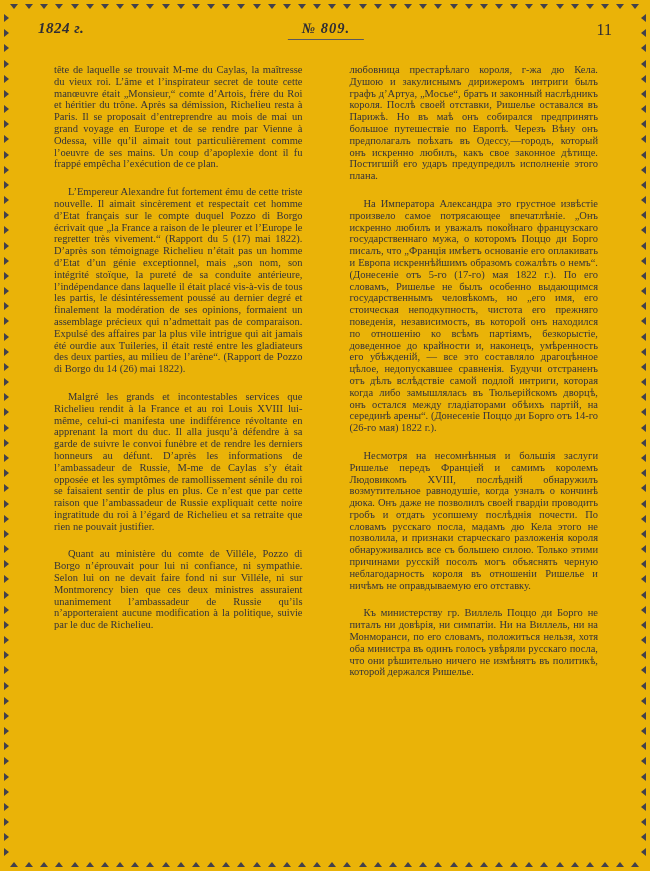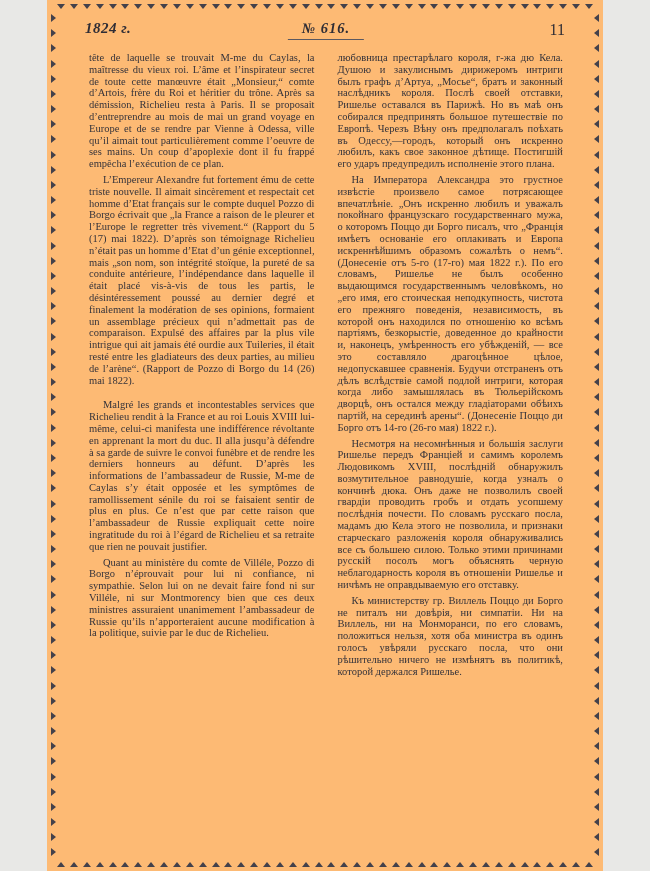--- a/index.html
+++ b/index.html
@@ -1,20 +1,20 @@
 <!DOCTYPE html>
 <html lang="ru"><head>
 <meta charset="utf-8">
 <style>
   html,body{margin:0;padding:0;background:#e8e8e6;}
   .page{
     position:relative;
-    width:556px;height:871px;
+    width:650px;height:871px;
     margin:0 auto;
-    background:#fdba74;
+    background:#eab308;
     overflow:hidden;
     font-family:"Liberation Serif","DejaVu Serif",serif;
     color:#35333a;
   }
   
   .border-strip{position:absolute;display:flex;justify-content:space-between;pointer-events:none;}
   .border-top{top:4px;left:10px;right:10px;flex-direction:row;}
   .border-bottom{bottom:4px;left:10px;right:10px;flex-direction:row;}
   .border-left{left:4px;top:14px;bottom:14px;flex-direction:column;}
   .border-right{right:4px;top:14px;bottom:14px;flex-direction:column;}
@@ -45,21 +45,21 @@
     position:absolute;top:30px;left:0;right:0;bottom:0;
     display:flex;gap:15px;
   }
   .col{
     flex:1 1 0;
     font-size:10.5px;
     line-height:11.8px;
     text-align:justify;
     hyphens:auto;
   }
-  .col p{margin:4px;text-indent:14px;}
+  .col p{margin:16px;text-indent:14px;}
   .col p.noindent{text-indent:0;}
   .col p.section-gap{margin-top:13px;}
 </style>
 </head>
 <body>
 
 <div class="page">
 
   <div class="border-strip border-top">
       <i class="tri tri-down"></i>
@@ -263,21 +263,21 @@
       <i class="tri tri-left"></i>
       <i class="tri tri-left"></i>
       <i class="tri tri-left"></i>
       <i class="tri tri-left"></i>
     </div>
 
   <div class="content">
 
     <div class="page-header">
       <span class="year">1824 г.</span>
-      <span class="issue">№ 616.</span>
+      <span class="issue">№ 809.</span>
       <span class="pageno">11</span>
     </div>
 
     <div class="columns">
 
       <div class="col" lang="fr">
         <p class="noindent">tête de laquelle se trouvait M-me du Caylas, la maîtresse du vieux roi. L’âme et l’inspirateur secret de toute cette manœuvre était „Monsieur,“ comte d’Artois, frère du Roi et héritier du trône. Après sa démission, Richelieu resta à Paris. Il se proposait d’entreprendre au mois de mai un grand voyage en Europe et de se rendre par Vienne à Odessa, ville qu’il aimait tout particulièrement comme l’oeuvre de ses mains. Un coup d’apoplexie dont il fu frappé empêcha l’exécution de ce plan.</p>
         <p>L’Empereur Alexandre fut fortement ému de cette triste nouvelle. Il aimait sincèrement et respectait cet homme d’Etat français sur le compte duquel Pozzo di Borgo écrivait que „la France a raison de le pleurer et l’Europe le regretter très vivement.“ (Rapport du 5 (17) mai 1822). D’après son témoignage Richelieu n’était pas un homme d’Etat d’un génie exceptionnel, mais „son nom, son intégrité stoïque, la pureté de sa conduite antérieure, l’indépendance dans laquelle il était placé vis-à-vis de tous les partis, le désintéressement poussé au dernier degré et finalement la modération de ses opinions, formaient un assemblage précieux qui n’admettait pas de comparaison. Expulsé des affaires par la plus vile intrigue qui ait jamais été ourdie aux Tuileries, il était resté entre les gladiateurs des deux parties, au milieu de l’arène“. (Rapport de Pozzo di Borgo du 14 (26) mai 1822).</p>
         <p class="section-gap">Malgré les grands et incontestables services que Richelieu rendit à la France et au roi Louis XVIII lui-même, celui-ci manifesta une indifférence révoltante en apprenant la mort du duc. Il alla jusqu’à défendre à sa garde de suivre le convoi funèbre et de rendre les derniers honneurs au défunt. D’après les informations de l’ambassadeur de Russie, M-me de Caylas s’y était opposée et les symptômes de ramollissement sénile du roi se faisaient sentir de plus en plus. Ce n’est que par cette raison que l’ambassadeur de Russie expliquait cette noire ingratitude du roi à l’égard de Richelieu et sa retraite que rien ne pouvait justifier.</p>
         <p>Quant au ministère du comte de Villéle, Pozzo di Borgo n’éprouvait pour lui ni confiance, ni sympathie. Selon lui on ne devait faire fond ni sur Villéle, ni sur Montmorency bien que ces deux ministres assuraient unanimement l’ambassadeur de Russie qu’ils n’apporteraient aucune modification à la politique, suivie par le duc de Richelieu.</p>

